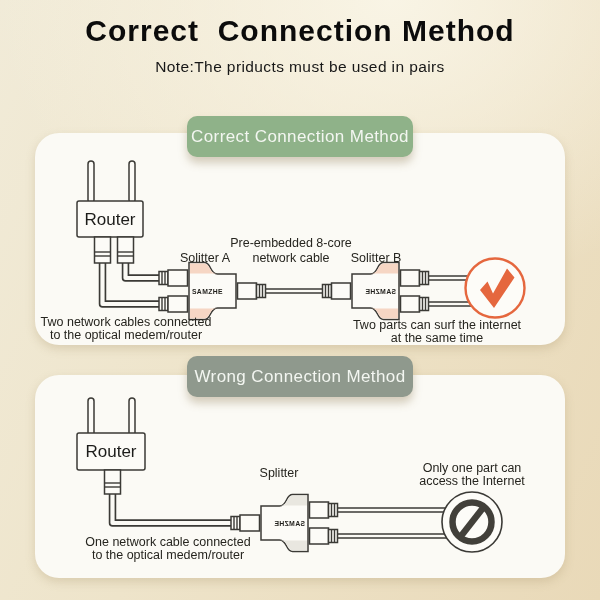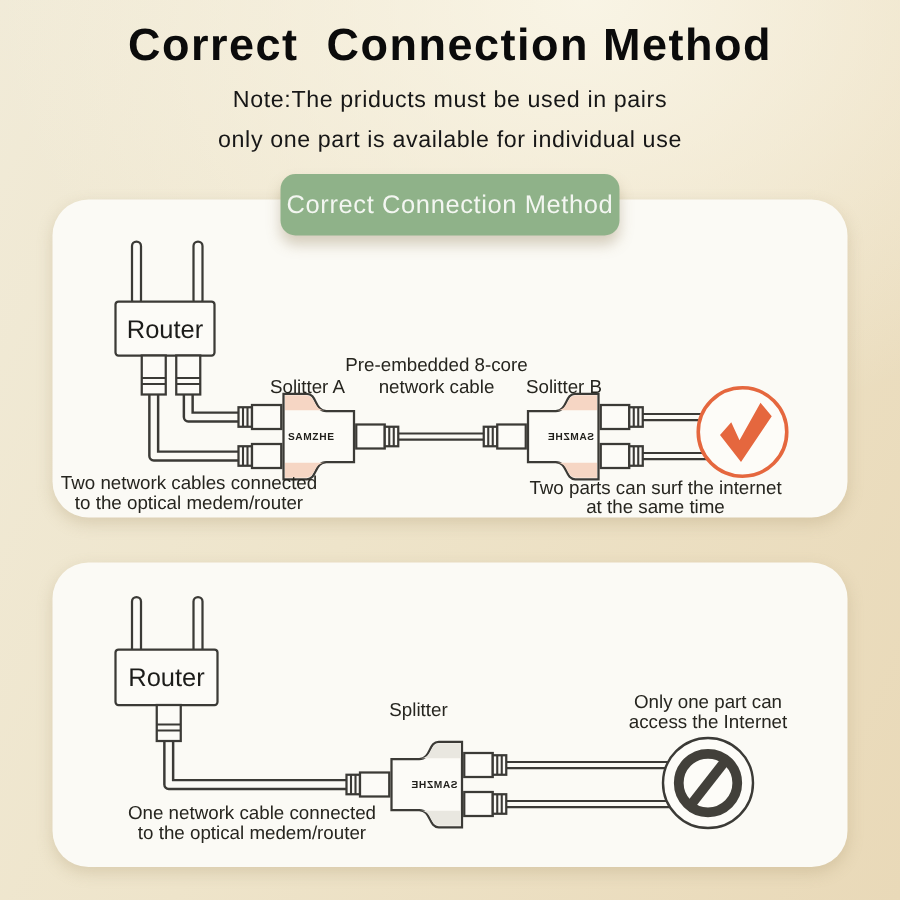--- a/index.html
+++ b/index.html
@@ -55,21 +55,20 @@
   .no-ring{fill:none;stroke:#42403a;stroke-width:6.5;}
   .no-slash{stroke:#42403a;stroke-width:6.5;stroke-linecap:butt;}
 </style>
 </head>
 <body>
 
 <div class="stage">
 
   <div class="page-title">Correct  Connection Method</div>
   <div class="note-line note-1">Note:The priducts must be used in pairs</div>
-  <div class="note-line note-2">only one part is available for individual use</div>
 
   <div class="panel panel-correct">
     <div class="badge badge-correct">
       <span>Correct Connection Method</span>
     </div>
 
     <svg width="530" height="212" viewBox="0 0 530 212">
 
       <g>
         <path class="tube-out" d="M 67.5,128 V 171 H 125"></path>
@@ -164,20 +163,23 @@
       <text class="lbl" x="256" y="114" text-anchor="middle">Pre-embedded 8-core</text>
       <text class="lbl" x="256" y="129" text-anchor="middle">network cable</text>
       <text class="lbl" x="91" y="193" text-anchor="middle">Two network cables connected</text>
       <text class="lbl" x="91" y="206" text-anchor="middle">to the optical medem/router</text>
       <text class="lbl" x="402" y="196" text-anchor="middle">Two parts can surf the internet</text>
       <text class="lbl" x="402" y="209" text-anchor="middle">at the same time</text>
     </svg>
   </div>
 
   <div class="panel panel-wrong">
+    <div class="badge badge-wrong">
+      <span>Wrong Connection Method</span>
+    </div>
 
     <svg width="530" height="203" viewBox="0 0 530 203">
 
       <g>
         <path class="tube-out" d="M 77.5,117 V 148 H 197"></path>
           <path class="tube-in" d="M 77.5,117 V 148 H 197"></path>
         <path class="thin-out" d="M 302,135 H 440"></path>
           <path class="thin-in" d="M 302,135 H 440"></path>
         <path class="thin-out" d="M 302,161 H 440"></path>
           <path class="thin-in" d="M 302,161 H 440"></path>

